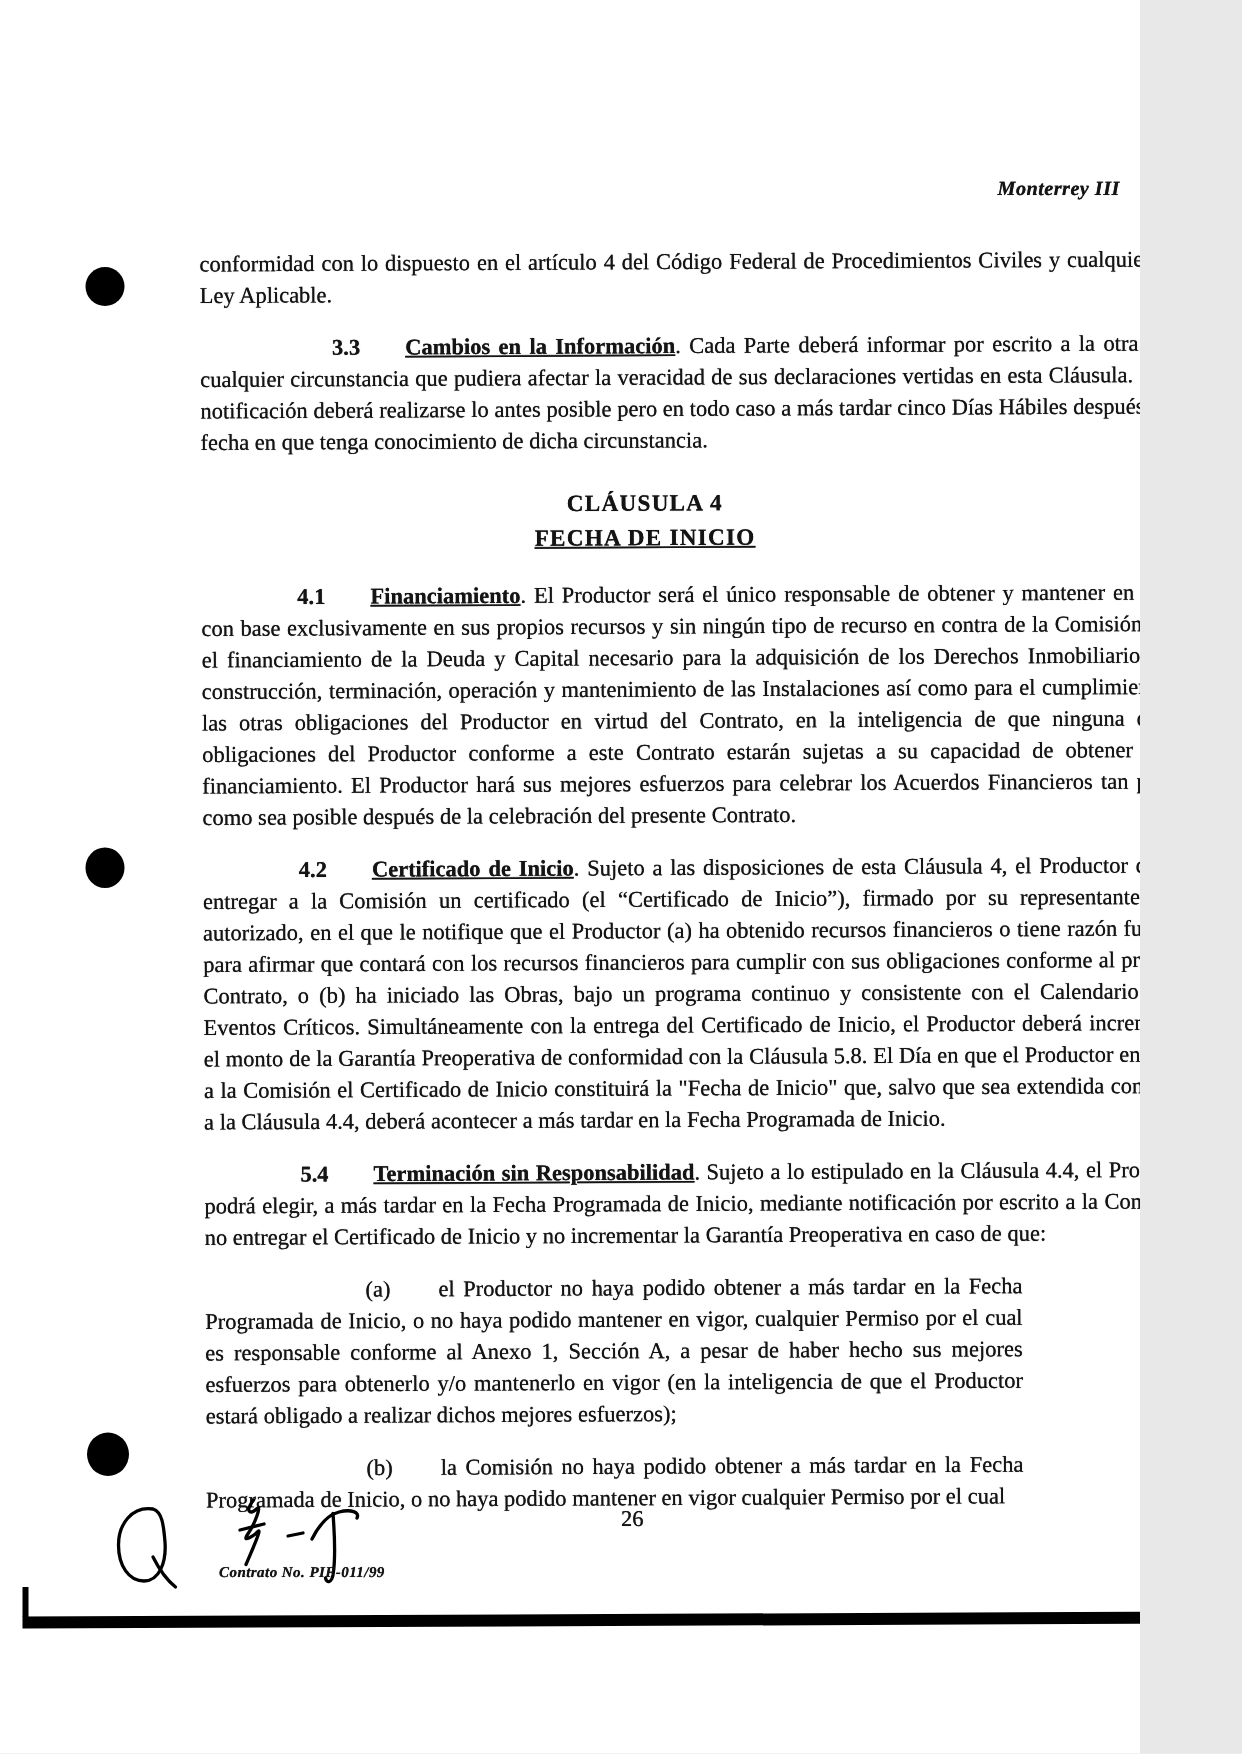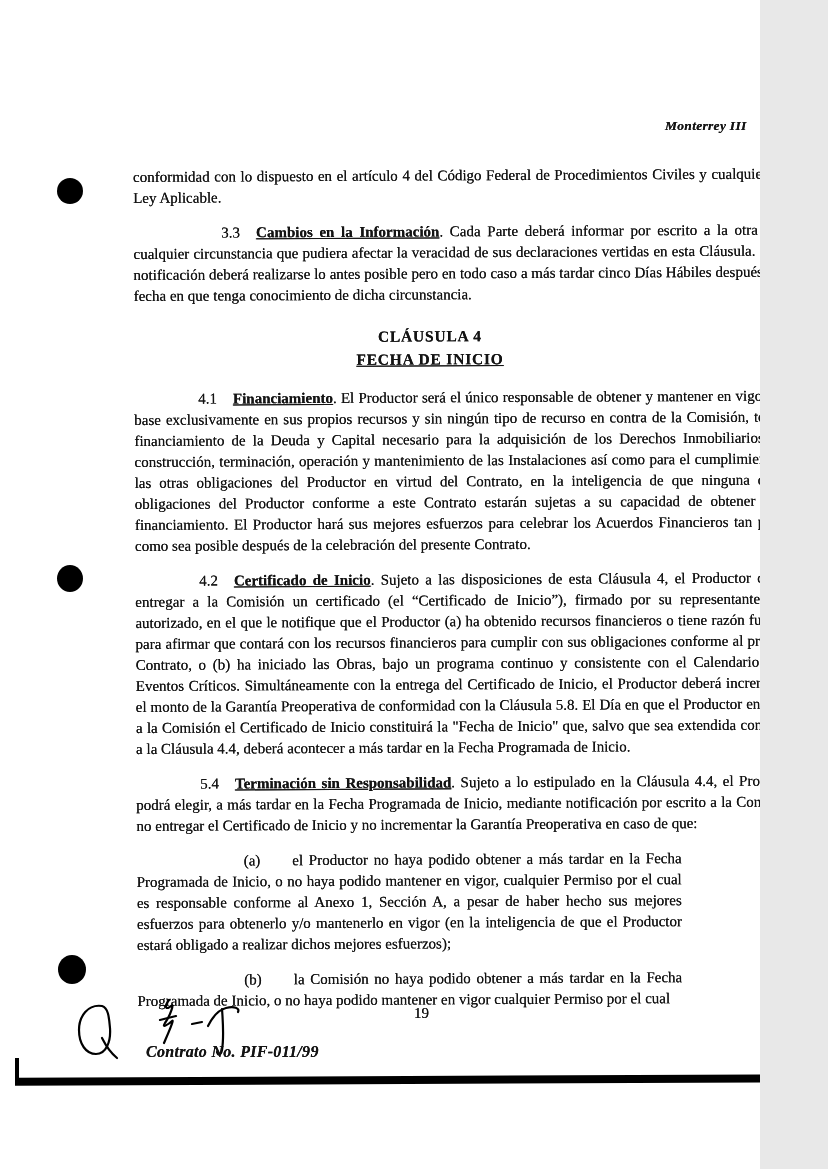--- a/index.html
+++ b/index.html
@@ -36,21 +36,21 @@
     font-size:15px;line-height:21px;
     text-align:justify;
     transform:rotate(-0.3deg);
     transform-origin:top left;
   }
   .content p{margin:0 0 14px 0;}
 
   .cont-para{margin-left:42px;margin-right:60px;}
 
   .clause{ }
-  .clause .cnum{padding-right:16px;font-weight:normal;}
+  .clause .cnum{padding-right:30px;font-weight:bold;}
   .indent-33{text-indent:88px;}
   .indent-4x{text-indent:64px;}
   .ctitle{font-weight:bold;text-decoration:underline;}
 
   .h-clause{
     margin:20px 70px 2px 0;
     text-align:center;font-weight:bold;font-size:15.5px;
     letter-spacing:.8px;
   }
   .h-clause-sub{
@@ -66,21 +66,21 @@
   .subitem .cnum{padding-right:32px;font-weight:normal;}
 
   .page-number{
     position:absolute;left:414px;top:1005px;
     font-size:15px;
   }
 
   .signature-block{position:absolute;left:72px;top:996px;}
   .contract-no{
     position:absolute;left:146px;top:1043px;
-    font-size:16px;font-style:italic;font-weight:bold;
+    font-size:10px;font-style:italic;font-weight:bold;
     letter-spacing:.3px;
     font-family:Liberation Serif, serif;
   }
 
   .scan-bar{
     position:absolute;left:15px;top:1076px;width:797px;height:8px;
     background:#000;
     transform:rotate(-0.25deg);
   }
   .scan-bar-tick{
@@ -115,21 +115,21 @@
     <p class="clause indent-4x"><span class="cnum">4.2</span><span class="ctitle">Certificado de Inicio</span><span>. Sujeto a las disposiciones de esta Cláusula 4, el Productor deberá entregar a la Comisión un certificado (el “Certificado de Inicio”), firmado por su representante legal autorizado, en el que le notifique que el Productor (a) ha obtenido recursos financieros o tiene razón fundada para afirmar que contará con los recursos financieros para cumplir con sus obligaciones conforme al presente Contrato, o (b) ha iniciado las Obras, bajo un programa continuo y consistente con el Calendario y los Eventos Críticos.  Simultáneamente con la entrega del Certificado de Inicio, el Productor deberá incrementar el monto de la Garantía Preoperativa de conformidad con la Cláusula 5.8.  El Día en que el Productor entregue a la Comisión el Certificado de Inicio constituirá la "Fecha de Inicio" que, salvo que sea extendida conforme a la Cláusula 4.4, deberá acontecer a más tardar en la Fecha Programada de Inicio.</span></p>
 
     <p class="clause indent-4x"><span class="cnum">5.4</span><span class="ctitle">Terminación sin Responsabilidad</span><span>.  Sujeto a lo estipulado en la Cláusula 4.4, el Productor podrá elegir, a más tardar en la Fecha Programada de Inicio, mediante notificación por escrito a la Comisión, no entregar el Certificado de Inicio y no incrementar la Garantía Preoperativa en caso de que:</span></p>
 
     <p class="subitem"><span class="cnum">(a)</span><span>el Productor no haya podido obtener a más tardar en la Fecha Programada de Inicio, o no haya podido mantener en vigor, cualquier Permiso por el cual es responsable conforme al Anexo 1, Sección A, a pesar de haber hecho sus mejores esfuerzos para obtenerlo y/o mantenerlo en vigor (en la inteligencia de que el Productor estará obligado a realizar dichos mejores esfuerzos);</span></p>
 
     <p class="subitem"><span class="cnum">(b)</span><span>la Comisión no haya podido obtener a más tardar en la Fecha Programada de Inicio, o no haya podido mantener en vigor cualquier Permiso por el cual</span></p>
 
   </div>
 
-  <div class="page-number ink">19</div>
+  <div class="page-number ink">26</div>
 
   <svg class="signature-block" width="190" height="70" viewBox="0 0 190 70">
     <g fill="none" stroke="#000" stroke-width="2.2" stroke-linecap="round">
       <path d="M30,10 C16,8 7,20 7,34 C7,48 14,58 24,58 C34,58 39,46 38,32 C37,20 36,12 30,10 Z"></path>
       <path d="M30,42 C34,50 40,58 45,62"></path>
       <path d="M97,4 C91,12 95,14 99,10 C103,6 98,20 93,27 C89,33 97,28 100,25 C103,22 95,40 92,47"></path>
       <path d="M88,24 L104,20"></path>
       <path d="M120,28 L130,26"></path>
       <path d="M136,30 C140,22 146,14 154,12 C162,10 168,12 166,16"></path>
       <path d="M150,13 C151,26 152,42 150,54 C149,59 146,60 145,56"></path>

